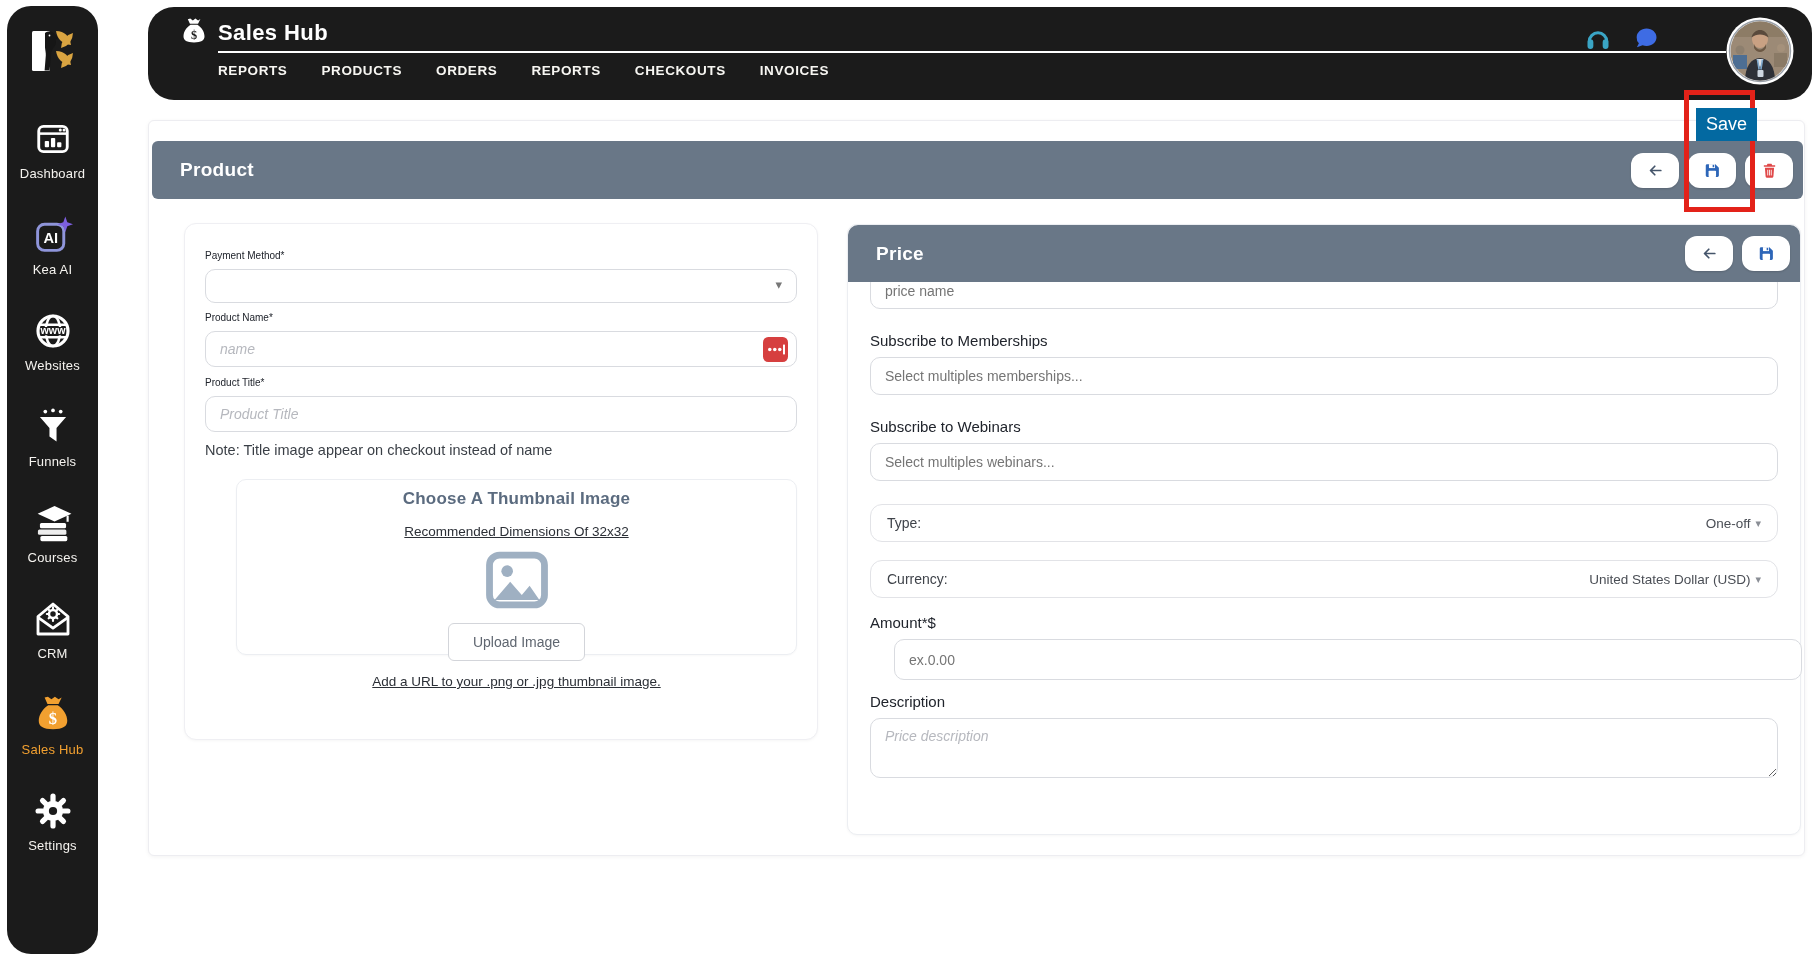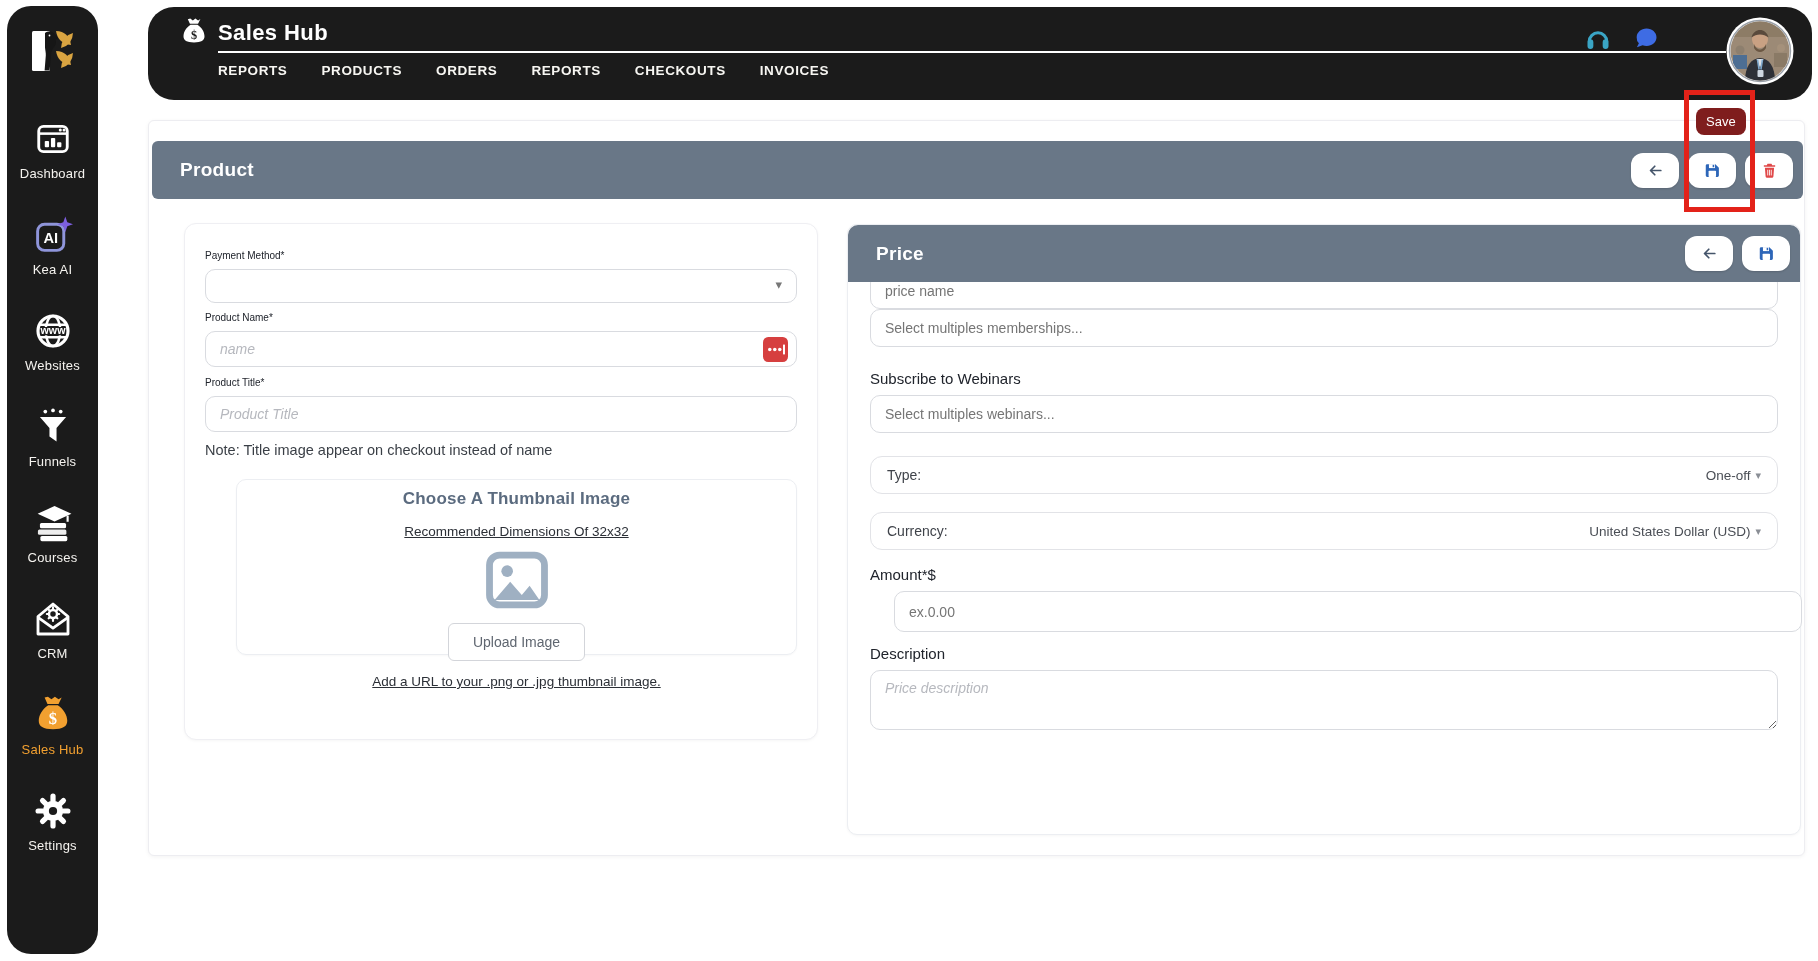--- a/index.html
+++ b/index.html
@@ -28,22 +28,22 @@
   .top-nav { position:absolute; left:70px; top:56px; display:flex; gap:34px; }
   .top-nav a { color:#f7f6f2; font-size:13.5px; font-weight:bold; letter-spacing:.6px;
     text-decoration:none; cursor:pointer; }
   .hdr-icons { position:absolute; right:152px; top:17px; display:flex; gap:20px; align-items:center; }
   .hdr-icons svg { width:28px; height:28px; cursor:pointer; }
   .avatar { position:absolute; right:18px; top:10px; width:68px; height:68px; cursor:pointer; }
 
   
   .anno-rect { position:absolute; left:1684px; top:90px; width:71px; height:122px;
     border:5px solid #e32219; z-index:60; pointer-events:none; }
-  .save-tooltip { position:absolute; left:1696px; top:108px; z-index:61; background:#7f1d1d;
-    color:#fff; font-size:13px; padding:6px 10px; border-radius:8px; }
+  .save-tooltip { position:absolute; left:1696px; top:108px; z-index:61; background:#0369a1;
+    color:#fff; font-size:18px; padding:6px 10px; border-radius:0; }
 
   
   .container { position:absolute; left:148px; top:120px; width:1657px; height:736px;
     background:#fff; border:1px solid #ededf1; border-radius:6px;
     box-shadow:0 1px 4px rgba(0,0,0,.05); }
 
   .section-bar { position:absolute; background:#697787; display:flex; align-items:center; }
   .product-bar { left:3px; top:20px; width:1651px; height:58px; border-radius:6px; }
   .bar-title { color:#fff; font-size:19px; font-weight:bold; letter-spacing:.3px; margin-left:28px; }
   .bar-btns { margin-left:auto; margin-right:10px; display:flex; gap:9px; }
@@ -370,20 +370,21 @@
               <rect x="6.5" y="12.5" width="10.5" height="8.5" rx="1" fill="#fff"></rect>
             </svg>
           </button>
         </div>
       </div>
 
       <div class="price-fields">
         <div class="p-label">Name*</div>
         <input class="p-input" type="text" placeholder="price name" style="">
 
+        <div class="p-label gap-lg">Subscribe to Memberships</div>
         <input class="p-input tall" type="text" placeholder="Select multiples memberships..." style="">
 
         <div class="p-label gap-lg">Subscribe to Webinars</div>
         <input class="p-input tall" type="text" placeholder="Select multiples webinars..." style="">
 
         <div class="row-box gap-lg">
           <span class="row-label">Type:</span>
           <span class="row-value">
             <span>One-off</span>
             <span class="caret">▾</span>

